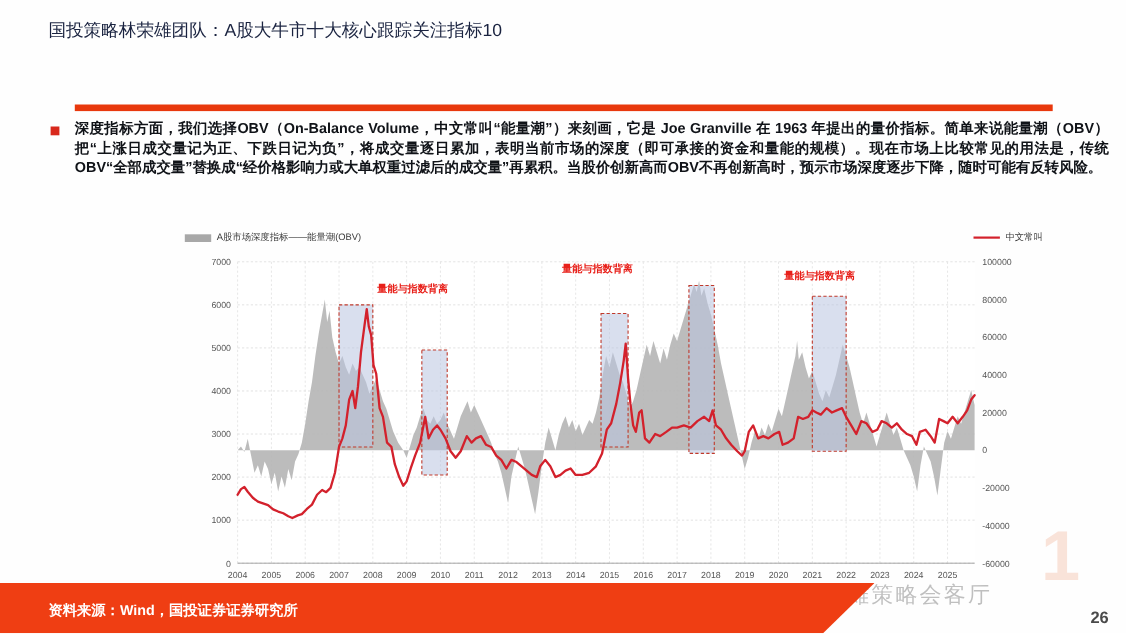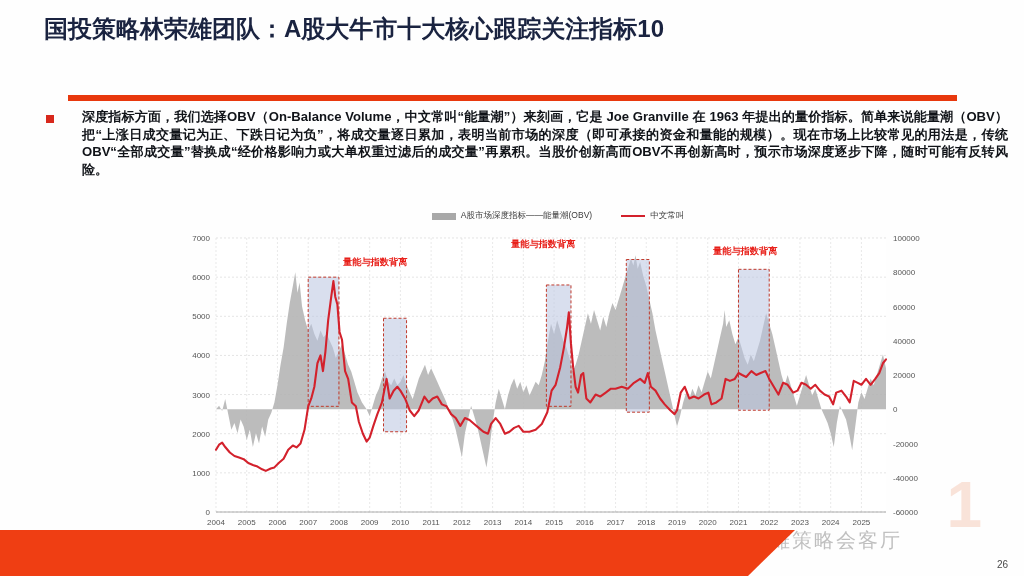--- a/index.html
+++ b/index.html
@@ -18,22 +18,22 @@
     overflow:hidden;
   }
 
   
   .title-block {
     position:absolute;
     left:44px; top:14px; right:10px;
   }
   .title-line {
     color:#1a2340;
-    font-weight:bold;
-    font-size:24px;
+    font-weight:normal;
+    font-size:16px;
     line-height:30px;
     letter-spacing:0px;
     white-space:nowrap;
   }
 
   
   .title-rule {
     position:absolute;
     left:68px; top:95px;
     width:889px; height:6px;
@@ -46,41 +46,41 @@
     left:46px; top:108px;
     width:962px;
   }
   .bullet-sq {
     position:absolute;
     left:0px; top:7px;
     width:8px; height:8px;
     background:#d8281c;
   }
   .body-text {
-    margin-left:36px;
+    margin-left:22px;
     color:#101318;
     font-weight:bold;
     font-size:13.1px;
     line-height:17.6px;
     text-align:justify;
     text-justify:inter-character;
   }
 
   
   .chart-area {
     position:absolute;
     left:168px; top:208px;
     width:780px; height:330px;
   }
   .legend {
     position:absolute;
     left:0; top:0;
     width:780px;
     display:flex;
-    justify-content:center;
+    justify-content:space-between;
     align-items:center;
     gap:29px;
     height:16px;
   }
   .legend-item { display:flex; align-items:center; gap:5px; }
   .legend-swatch-grey { width:24px; height:7px; background:#a8a8a8; }
   .legend-swatch-red  { width:24px; height:2.5px; background:#d3212c; }
   .legend-label { font-size:8.5px; color:#3a3a3a; white-space:nowrap; }
 
   .plot-host {
@@ -114,22 +114,22 @@
     left:44px; bottom:12px;
     color:#ffffff;
     font-size:13px;
     font-weight:bold;
     white-space:nowrap;
   }
   .page-num {
     position:absolute;
     right:16px; bottom:6px;
     color:#4a4a4a;
-    font-size:10px;
-    font-weight:normal;
+    font-size:15px;
+    font-weight:bold;
   }
 
   
   .watermark {
     position:absolute;
     left:612px; top:527px;
     display:flex;
     align-items:center;
     gap:7px;
     opacity:0.55;
@@ -283,15 +283,16 @@
     <div class="anno anno-3">量能与指数背离</div>
   </div>
 
   <div class="wm-big">1</div>
   <div class="watermark">
     <span class="wm-logo"></span>
     <span class="wm-text">公众号：林荣雄策略会客厅</span>
   </div>
 
   <div class="footer-band"></div>
+  <div class="footer-src">资料来源：Wind，国投证券证券研究所</div>
   <div class="page-num">26</div>
 
 </div>
 
 </body></html>

